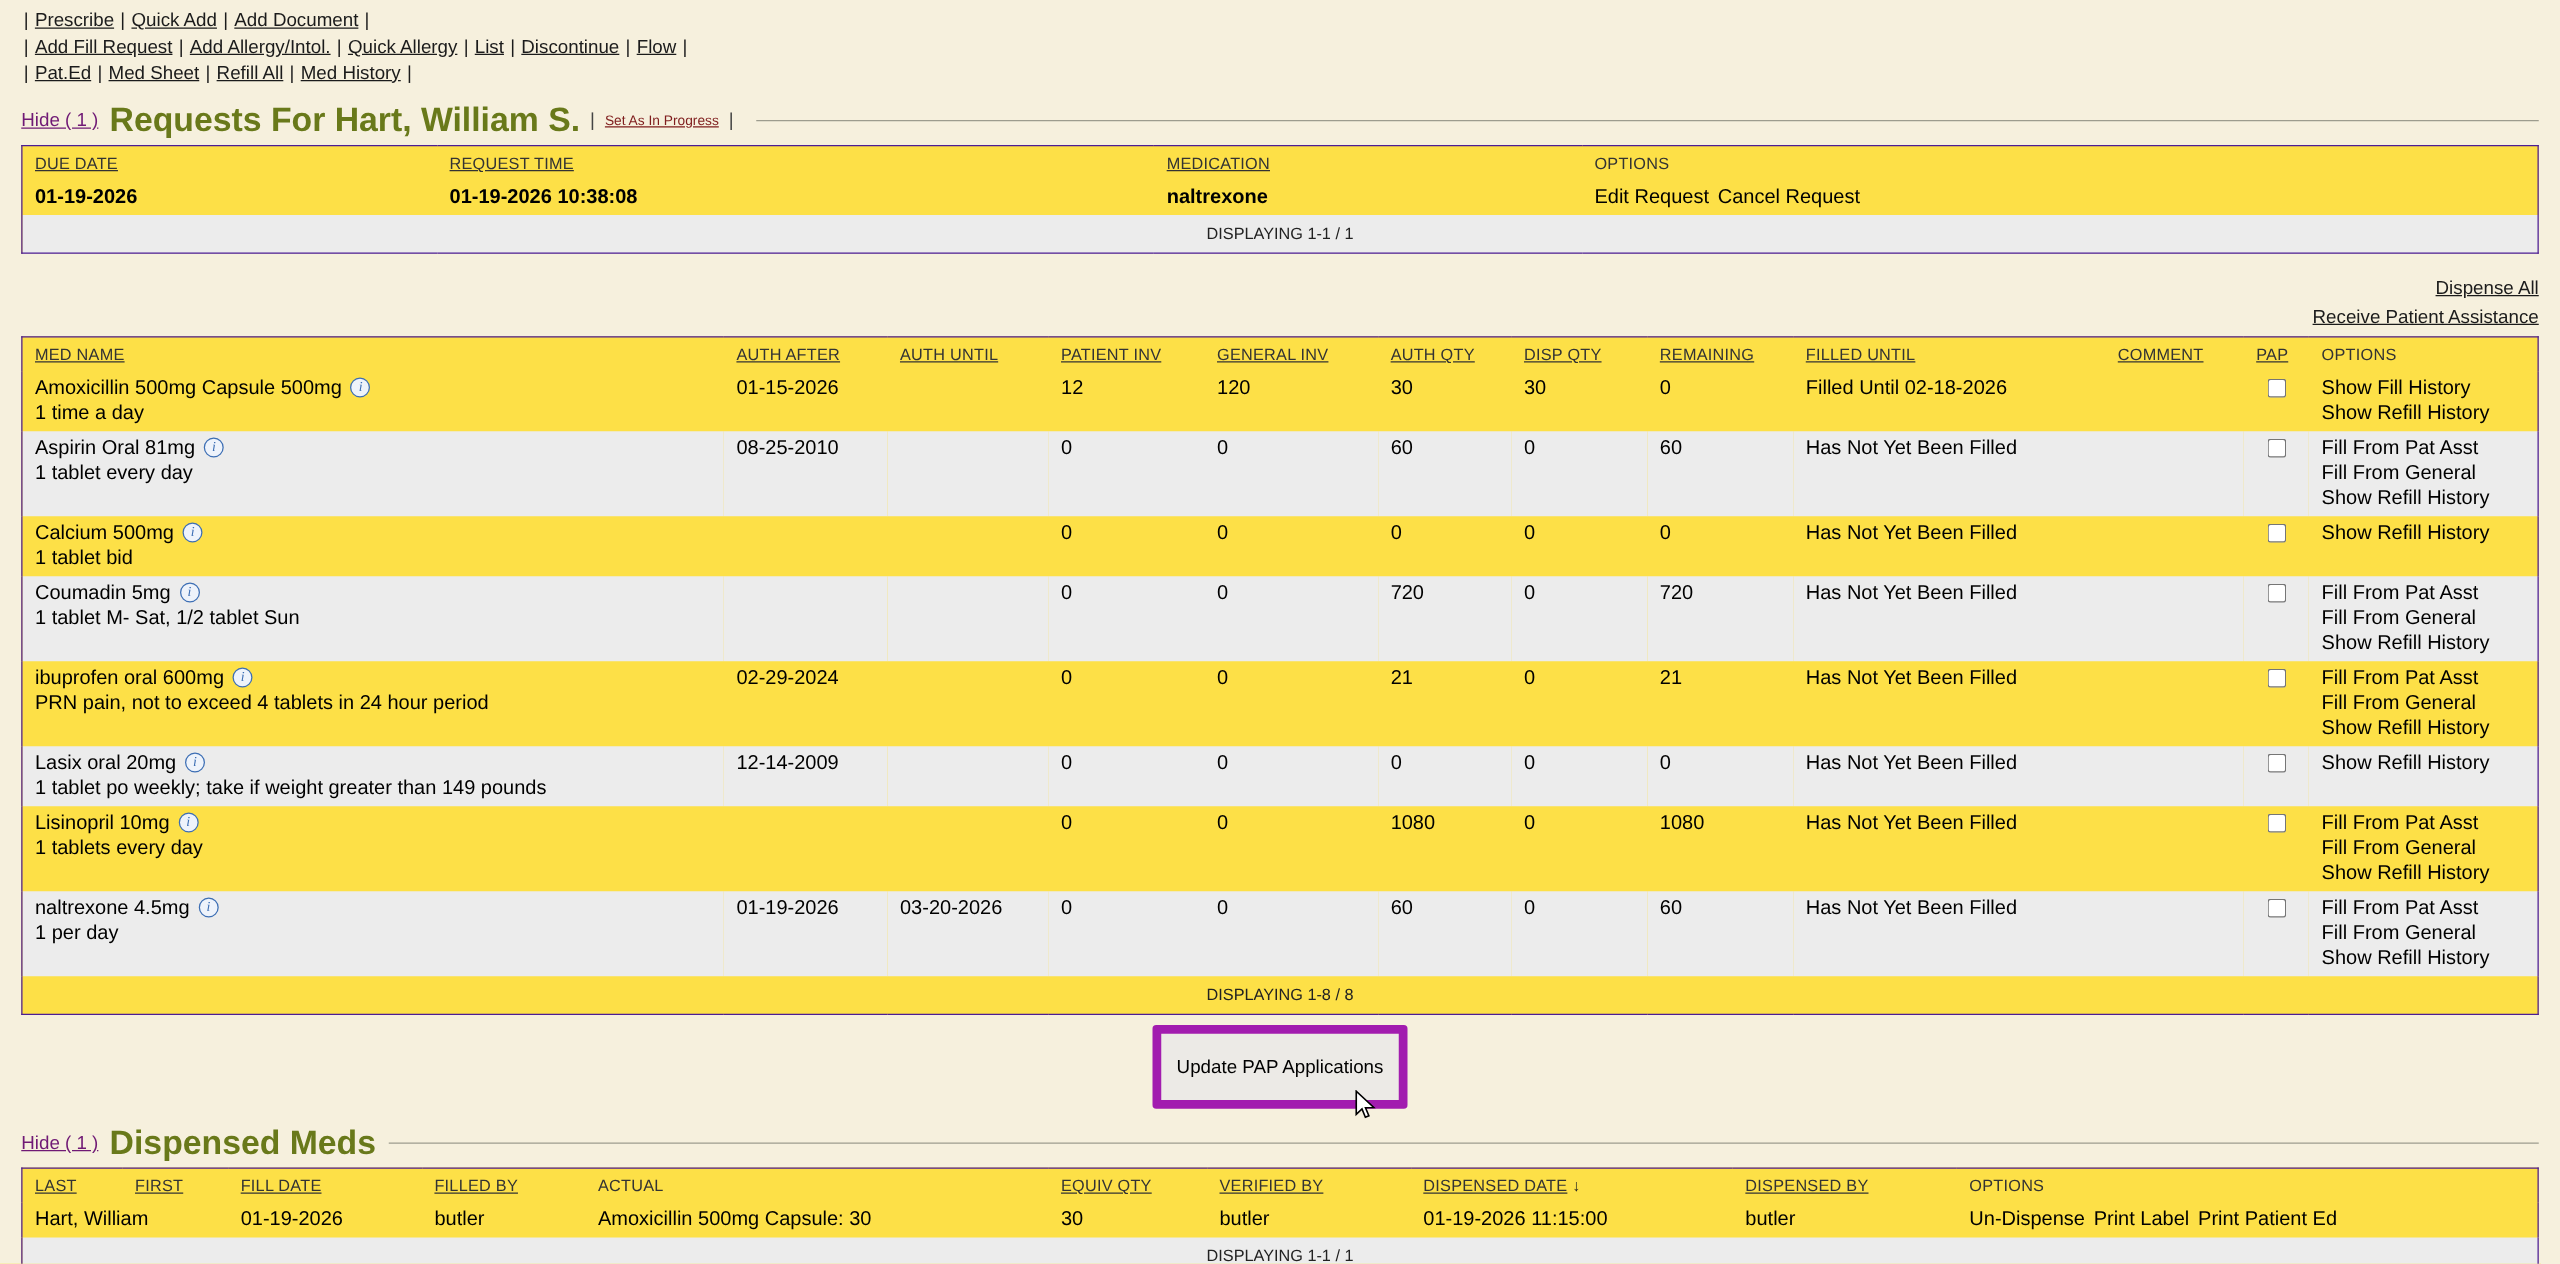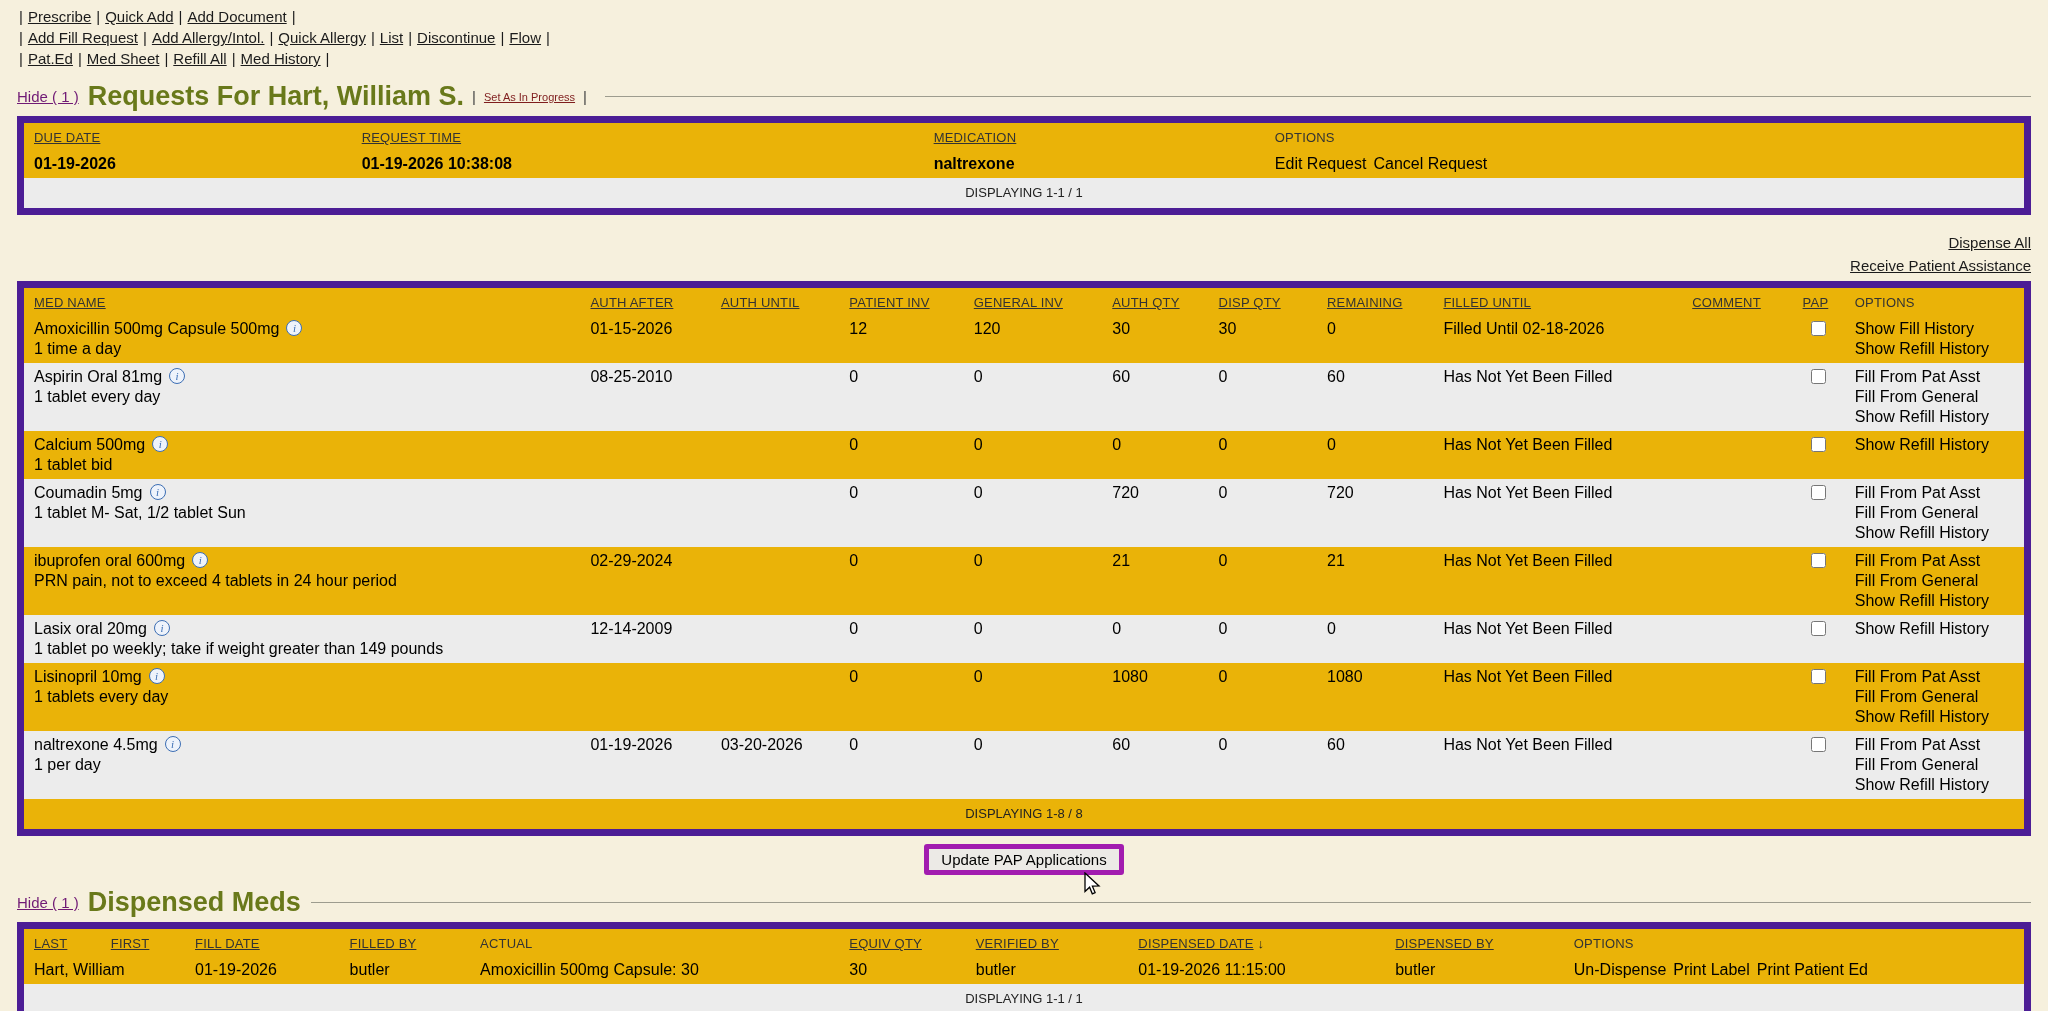--- a/index.html
+++ b/index.html
@@ -26,21 +26,21 @@
   .sh-dispensed { margin-top: 12px; }
   .hide-link { color: #701a75; text-decoration: underline; font-size: 15px; margin-right: 9px; }
   .section-title { color: #69791a; font-weight: bold; font-size: 27px; }
   .head-sep { margin: 0 8px; color: #444; font-size: 15px; }
   .green-link { color: #7f1d1d; font-size: 11px; }
   .head-rule { flex: 1; border-top: 1px solid #9d9c8e; height: 0; margin-left: 10px; }
 
   
   table.grid {
     width: 100%; border-collapse: collapse; table-layout: fixed;
-    background: #eab308; border: 7px solid #4c1d95; margin-top: 4px;
+    background: #fde047; border: 1px solid #4c1d95; margin-top: 4px;
   }
   table.grid th { padding: 5px 10px 4px 10px; text-align: left; vertical-align: top; font-weight: normal; }
   table.grid td { padding: 4px 10px; text-align: left; vertical-align: top; line-height: 20px; }
   .col-link { font-size: 13px; color: #333; text-decoration: underline; letter-spacing: .2px; }
   .col-plain { font-size: 13px; color: #333; text-decoration: none; letter-spacing: .2px; }
   tr.alt { background: #ececec; }
   tfoot td { text-align: center !important; font-size: 13px; color: #222; padding: 5px !important; }
   tfoot.gray td { background: #ececec; }
   .b { font-weight: bold; }
   .opts-inline .opt-link { color: #000; text-decoration: none; margin-right: 7px; }
@@ -61,22 +61,22 @@
   .pap-cell input { width: 15px; height: 15px; margin: 2px 0 0 0; }
 
   
   .right-links { text-align: right; margin-top: 16px; line-height: 23px; font-size: 15px; }
   .right-links a { display: block; color: #1b1b1b; text-decoration: underline; }
 
   
   .btn-row { text-align: center; margin-top: 8px; }
   button.update-pap {
     font-family: "Liberation Sans", sans-serif; font-size: 15px;
-    padding: 2px 12px; color: #000;
-    background: #eceae6; border: 5px solid #a21caf; border-radius: 3px;
+    padding: 18px 12px; color: #000;
+    background: #eceae6; border: 7px solid #a21caf; border-radius: 3px;
   }
 
   .cursor { position: absolute; left: 1080px; top: 872px; }
 </style>
 </head>
 <body>
 
 <div class="page">
 
   <div class="top-nav">

